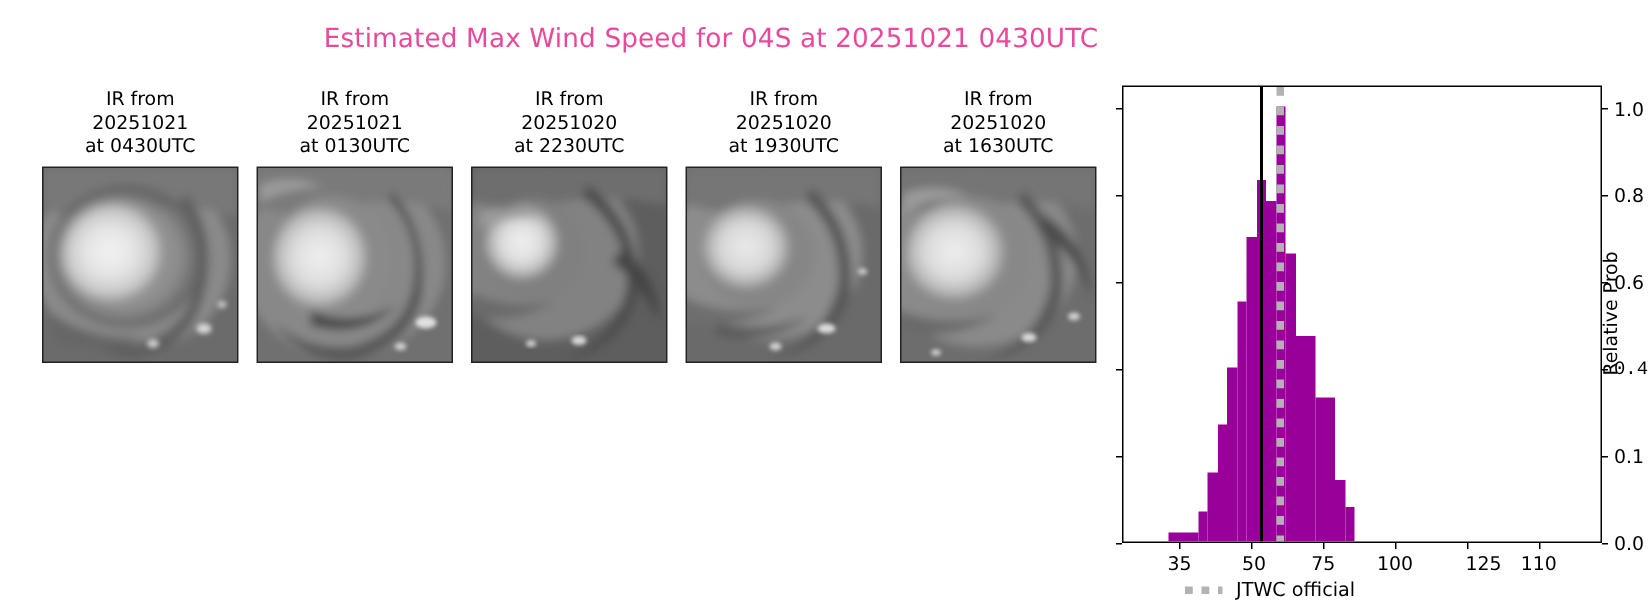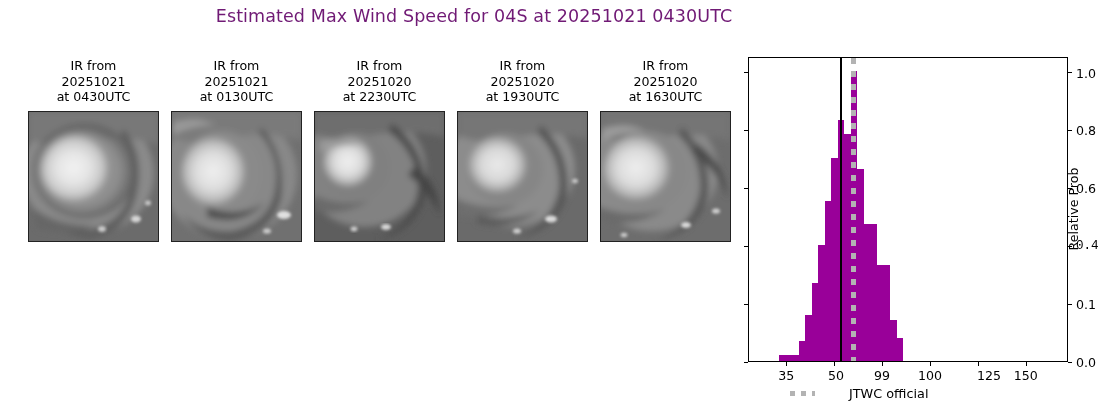--- a/index.html
+++ b/index.html
@@ -12,27 +12,27 @@
     height: 409px;
     position: relative;
     font-family: "DejaVu Sans", sans-serif;
     color: #000000;
     overflow: hidden;
   }
 
   
   #page-title {
     position: absolute;
-    top: 6px;
+    top: 16px;
     left: 0;
     width: 948px;
     text-align: center;
     font-size: 17.5px;
     letter-spacing: 0.1px;
-    color: #701a75;
+    color: #ec4899;
   }
 
   
   #ir-panels {
     position: absolute;
     top: 58px;
     left: 22px;
     width: 716px;
     height: 230px;
     display: flex;
@@ -183,21 +183,21 @@
     display: flex;
     flex-direction: row;
     align-items: center;
   }
   .legend-entry {
     display: flex;
     flex-direction: row;
     align-items: center;
   }
   .legend-entry.first { margin-left: 31px; }
-  .legend-entry.second { margin-left: 50px; gap: 25px; }
+  .legend-entry.second { margin-left: 50px; }
   .legend-swatch-solid {
     width: 25px;
     height: 1.8px;
     background: #000000;
     margin-right: 9px;
   }
   .legend-swatch-dotted {
     width: 25px;
     height: 5px;
     margin-right: 9px;
@@ -458,27 +458,27 @@
         <div class="vline-jtwc" style="left: 101.931px;"></div>
       </div>
   </div>
 
   <div id="tick-layer">
       <div class="xtick" style="left: 49.3234px;"></div>
       <div class="xticklabel" style="left: 49.3234px;">35</div>
       <div class="xtick" style="left: 97.2275px;"></div>
       <div class="xticklabel" style="left: 99px; text-align: center;">50</div>
       <div class="xtick" style="left: 145.132px;"></div>
-      <div class="xticklabel" style="left: 145.132px;">99</div>
+      <div class="xticklabel" style="left: 145.132px;">75</div>
       <div class="xtick" style="left: 193.036px;"></div>
       <div class="xticklabel" style="left: 193.036px;">100</div>
       <div class="xtick" style="left: 240.94px;"></div>
       <div class="xticklabel" style="left: 252px;">125</div>
       <div class="xtick" style="left: 288.844px;"></div>
-      <div class="xticklabel" style="left: 288.844px;">150</div>
+      <div class="xticklabel" style="left: 288.844px;">110</div>
       <div class="ytick-left" style="top: 332px;"></div>
       <div class="ytick-right" style="top: 332px;"></div>
       <div class="yticklabel" style="top: 332px;">0.0</div>
       <div class="ytick-left" style="top: 273.905px;"></div>
       <div class="ytick-right" style="top: 273.905px;"></div>
       <div class="yticklabel" style="top: 273.905px;">0.1</div>
       <div class="ytick-left" style="top: 215.81px;"></div>
       <div class="ytick-right" style="top: 215.81px;"></div>
       <div class="yticklabel" style="top: 215.81px; font-family: Liberation Mono, monospace;">0.4</div>
       <div class="ytick-left" style="top: 157.714px;"></div>

